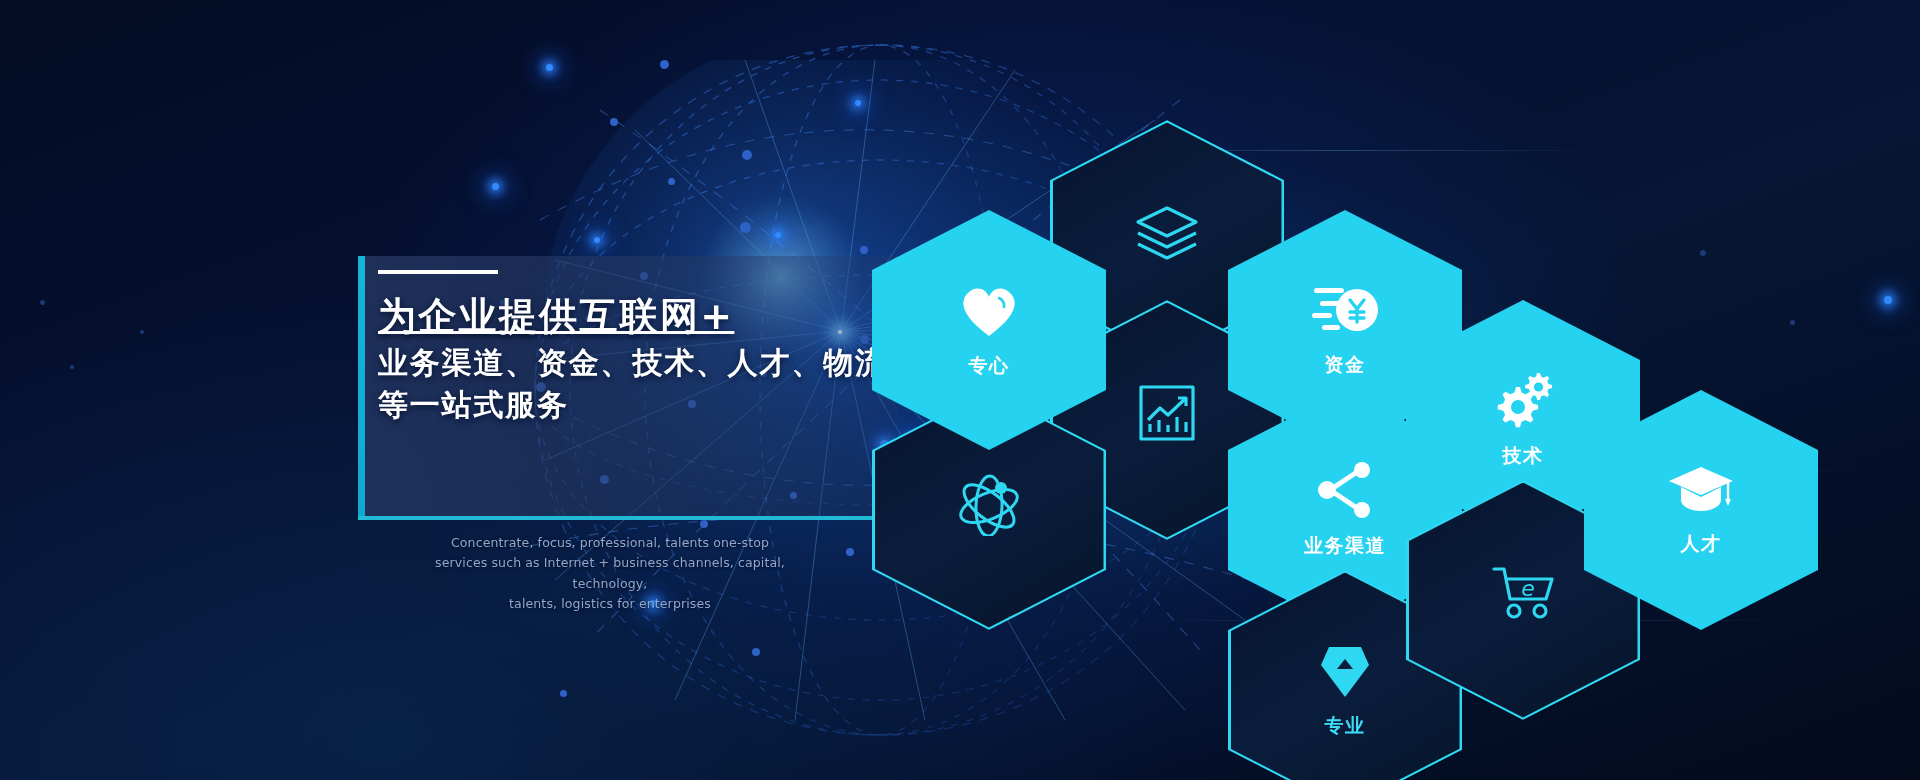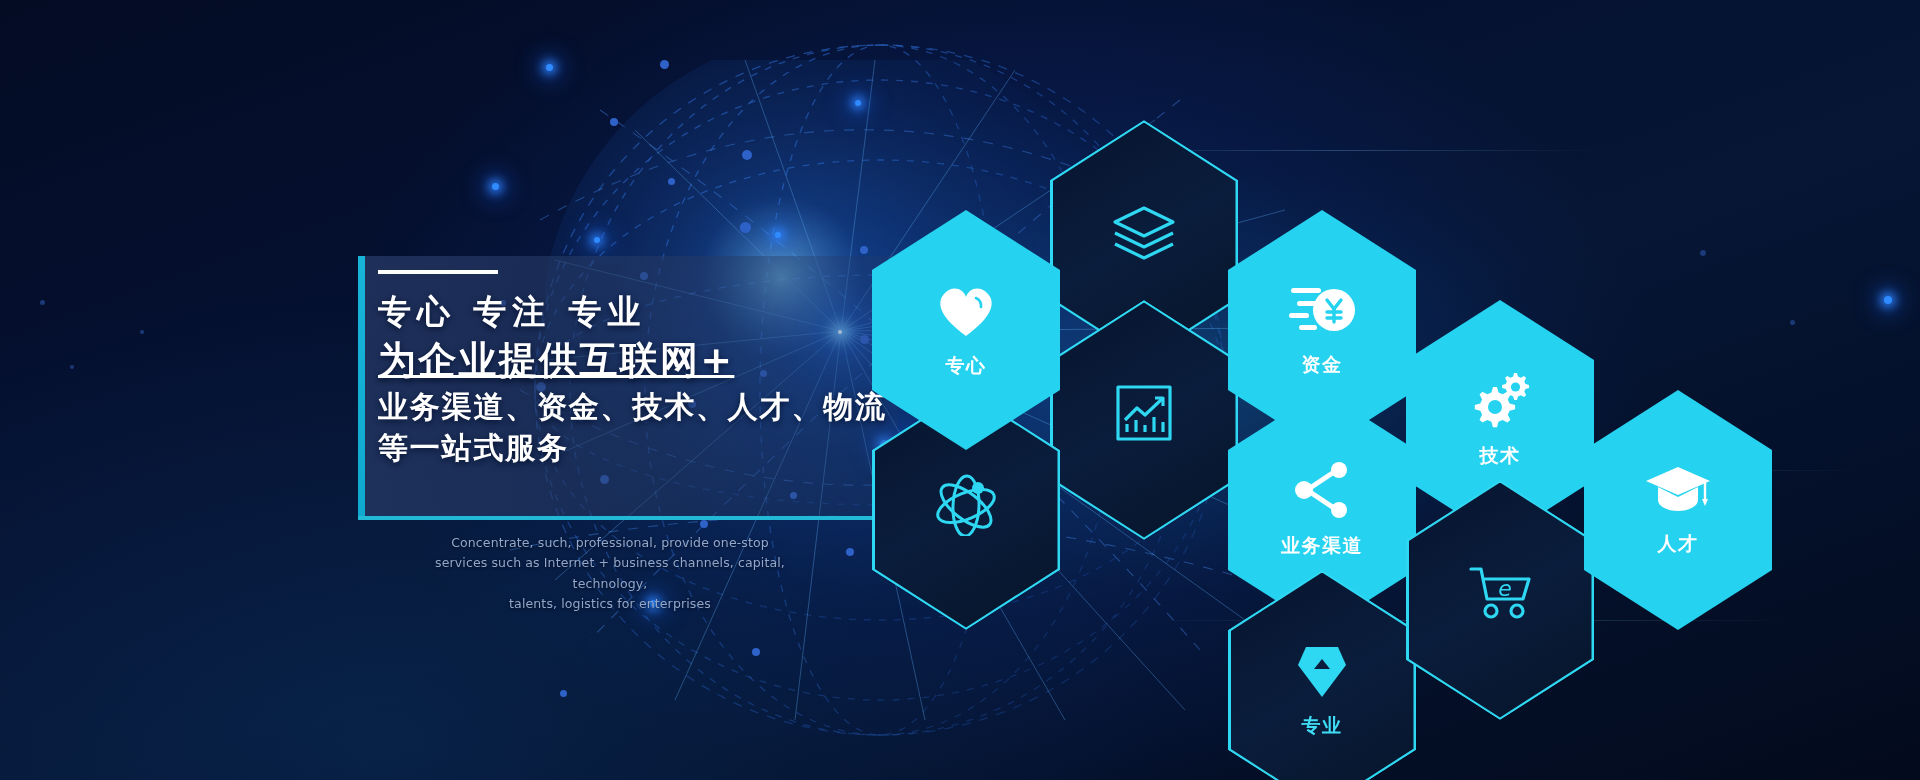--- a/index.html
+++ b/index.html
@@ -59,24 +59,23 @@
   .subtitle{
     position:absolute;left:400px;top:533px;width:420px;text-align:center;
     color:#93a7c9;font-size:12.5px;line-height:1.62;letter-spacing:.01em;
     font-family:"DejaVu Sans","Liberation Sans",sans-serif;
     text-shadow:0 1px 3px rgba(0,10,30,.8);
   }
 
   
   .hexwrap{position:absolute;left:900px;top:120px;width:1010px;height:540px;}
   .hex{
-    position:absolute;width:180px;height:240px;
+    position:absolute;width:234px;height:240px;
     display:flex;flex-direction:column;align-items:center;justify-content:center;
     clip-path:polygon(50% 0%,100% 25%,100% 75%,50% 100%,0% 75%,0% 25%);
-    padding-left:8px;
   }
   .hex .inner{
     position:absolute;inset:0;
     display:flex;flex-direction:column;align-items:center;justify-content:center;
     gap:10px;
   }
   .hex.fill{background:#25d2ef;}
   .hex.fill .inner{}
   .hex.outline{
     background:transparent;
@@ -221,28 +220,27 @@
   <div class="hstreak" style="left:1080px;top:150px;width:520px"></div>
   <div class="hstreak" style="left:1150px;top:620px;width:640px"></div>
   <div class="hstreak" style="left:1300px;top:470px;width:560px"></div>
 
   <div class="hexglow"></div>
 
   <div class="panel"></div>
 
   <div class="headline">
     <div class="hl-rule"></div>
-    <div class="hl-line hl-1">专心  专注  专业</div>
     <div class="hl-line hl-2">为企业提供互联网+</div>
     <div class="hl-line hl-3">业务渠道、资金、技术、人才、物流</div>
     <div class="hl-line hl-4">等一站式服务</div>
   </div>
 
   <div class="subtitle">
-    <div>Concentrate, such, professional, provide one-stop</div>
+    <div>Concentrate, focus, professional, talents one-stop</div>
     <div>services such as Internet + business channels, capital, technology,</div>
     <div>talents, logistics for enterprises</div>
   </div>
 
   <div class="hexwrap">
 
     <div class="hex outline" style="left:150px;top:0px;">
       <div class="edge"></div>
       <div class="inner">
         <span class="ico">

